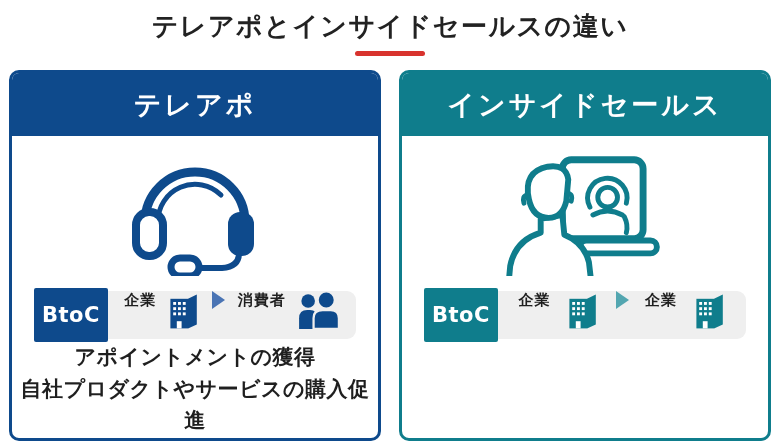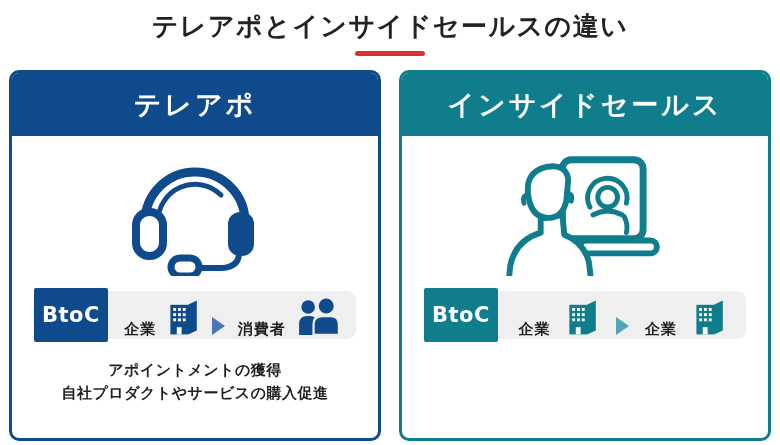--- a/index.html
+++ b/index.html
@@ -23,25 +23,25 @@
 
   .icon-area { height:152px; flex:0 0 152px; display:flex; align-items:center; justify-content:center; }
 
   .flow-row { display:flex; align-items:center; padding:0 22px; }
   .badge { min-width:74px; height:54px; border-radius:2px; color:#fff; font-weight:bold;
     font-size:21px; letter-spacing:0.5px; display:flex; align-items:center; justify-content:center;
     position:relative; z-index:1; }
   .navy .badge { background:#0e4a8c; }
   .teal .badge { background:#0f7d8c; }
   .flow-bar { background:#efefef; height:48px; flex:1; margin-left:-12px; border-radius:9px;
-    display:flex; align-items:flex-end; justify-content:space-evenly; padding-left:16px; padding-right:4px; }
+    display:flex; align-items:flex-start; justify-content:space-evenly; padding-left:16px; padding-right:4px; }
   .flow-label { font-size:15px; font-weight:bold; color:#1f1f1f; letter-spacing:1px; white-space:nowrap; }
 
-  .desc { text-align:center; font-size:15px; font-weight:bold; color:#1f1f1f;
-    line-height:1.5; margin-top:17px; letter-spacing:0.5px; }
+  .desc { text-align:center; font-size:21px; font-weight:bold; color:#1f1f1f;
+    line-height:1.5; letter-spacing:0.5px; }
 </style>
 </head>
 <body>
 
 <div class="title-wrap">
   <div class="page-title">テレアポとインサイドセールスの違い</div>
   <div class="title-underline"></div>
 </div>
 
 <div class="cards">

